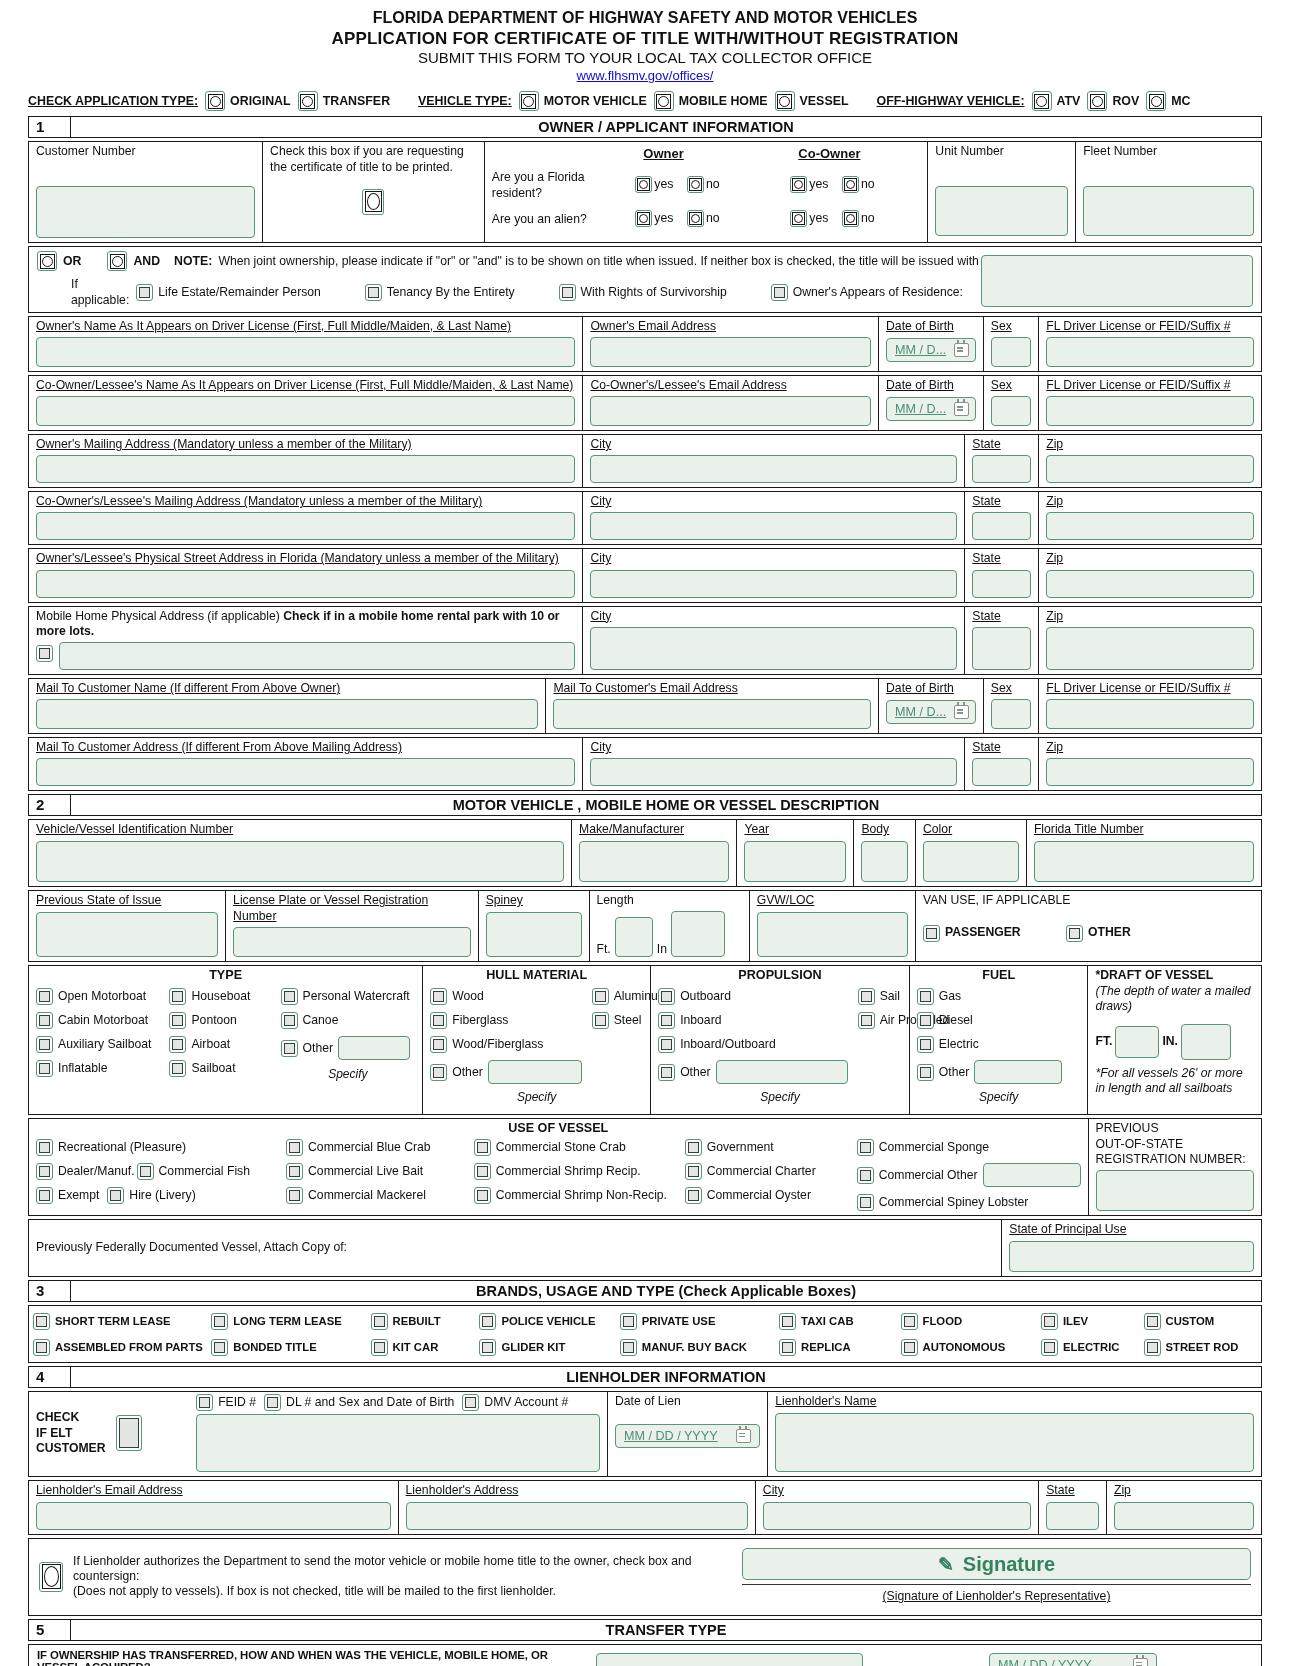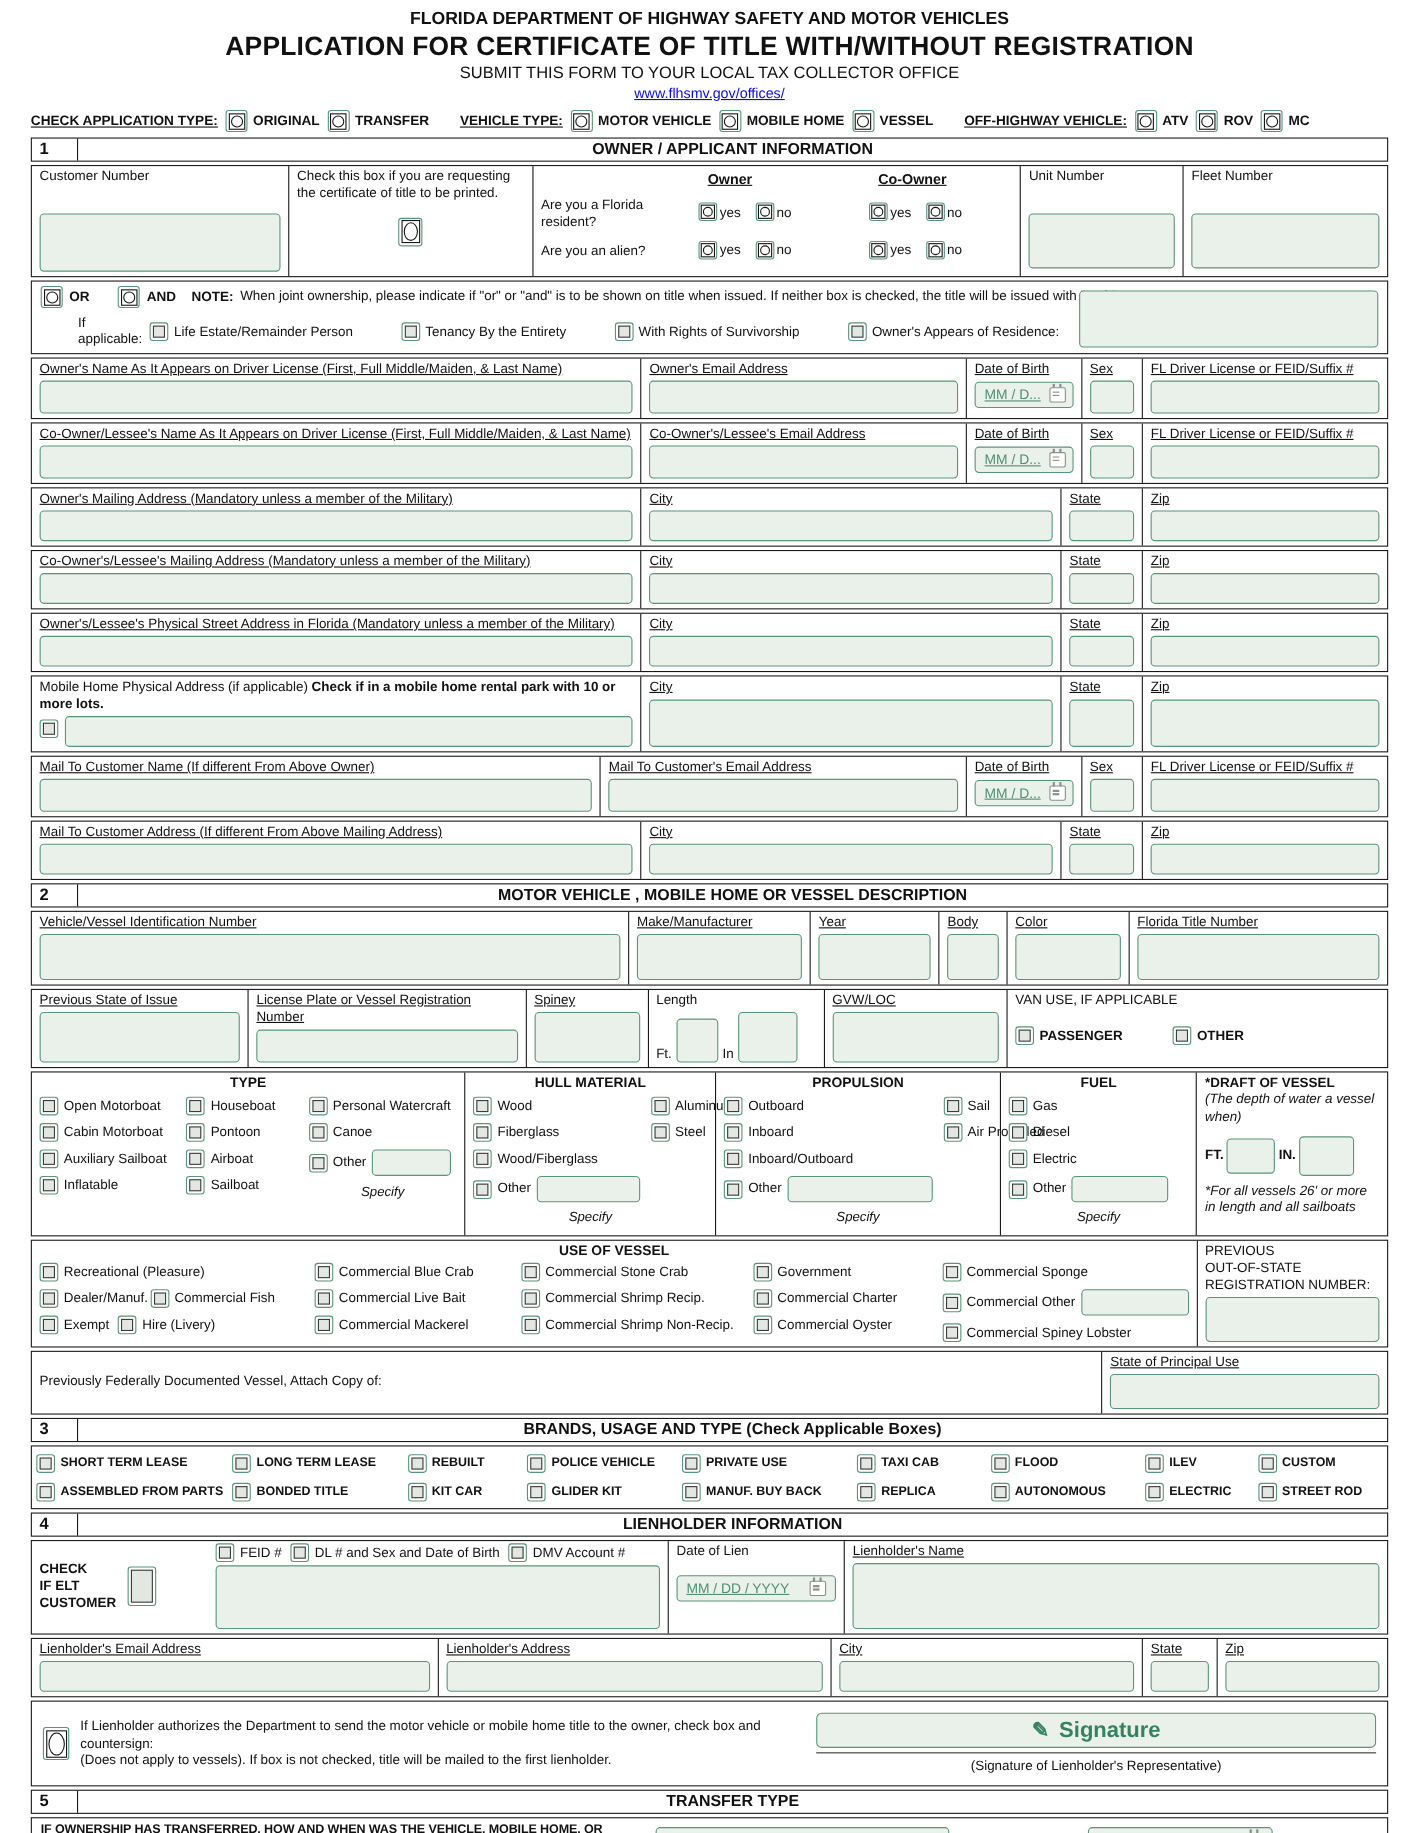--- a/index.html
+++ b/index.html
@@ -1,24 +1,24 @@
 <!DOCTYPE html>
 <html><head>
 <meta charset="utf-8">
 <style>
   html,body{margin:0;padding:0;background:#fff;color:#111;
     font-family:"Liberation Sans",sans-serif;font-size:12.3px;}
   .page{width:1290px;box-sizing:border-box;padding:8px 28px 16px;}
   .hdr{text-align:center;line-height:1.25;}
   .h1{font-size:16px;font-weight:bold;}
-  .h2{font-size:24px;font-weight:bold;letter-spacing:.2px;}
+  .h2{font-size:17px;font-weight:bold;letter-spacing:.2px;}
   .h3{font-size:15px;}
   .lnk{color:#0b0bd6;text-decoration:underline;font-size:13px;cursor:pointer;}
   .b{font-weight:bold;} .i{font-style:italic;} .u{text-decoration:underline;}
-  .sm{font-size:11px;} .ctr{text-align:center;}
+  .sm{font-size:11px;} .ctr{text-align:center;text-decoration:underline;}
   
   .typebar{display:flex;align-items:center;gap:7px;margin:7px 0 5px;font-weight:bold;font-size:12.4px;white-space:nowrap;}
   .typebar .gap{width:14px;}
   
   .sechdr{display:flex;border:1.8px solid #1a1a1a;margin-top:3px;background:#fff;}
   .sechdr .n{width:42px;padding:1px 7px;font-weight:bold;font-size:15px;border-right:1.8px solid #1a1a1a;box-sizing:border-box;}
   .sechdr .t{flex:1;text-align:center;font-weight:bold;font-size:14.5px;padding:2px 0;}
   
   .r{display:flex;border:1.8px solid #1a1a1a;margin-top:3px;background:#fff;align-items:stretch;}
   .c{padding:2px 7px 4px;border-right:1.8px solid #1a1a1a;box-sizing:border-box;display:flex;flex-direction:column;min-width:0;}
@@ -620,21 +620,21 @@
         <span class="ci">
             <span class="ck p sm2"></span>
             <span class="lab">Other</span>
             <span class="fldm" style="width:86px"></span>
           </span>
       </div>
       <div class="spec">Specify</div>
     </div>
     <div class="c" style="width:14%">
       <span class="lab b">*DRAFT OF VESSEL</span>
-      <span class="lab i">(The depth of water a vessel when)</span>
+      <span class="lab i">(The depth of water a mailed draws)</span>
       <div style="display:flex;align-items:center;gap:3px;margin-top:10px">
         <span class="lab b">FT.</span>
         <span class="fldm" style="width:42px;height:30px"></span>
         <span class="lab b">IN.</span>
         <span class="fldm" style="width:48px;height:34px"></span>
       </div>
       <span class="lab i sm" style="margin-top:6px">*For all vessels 26' or more in length and all sailboats</span>
     </div>
   </div>
 

